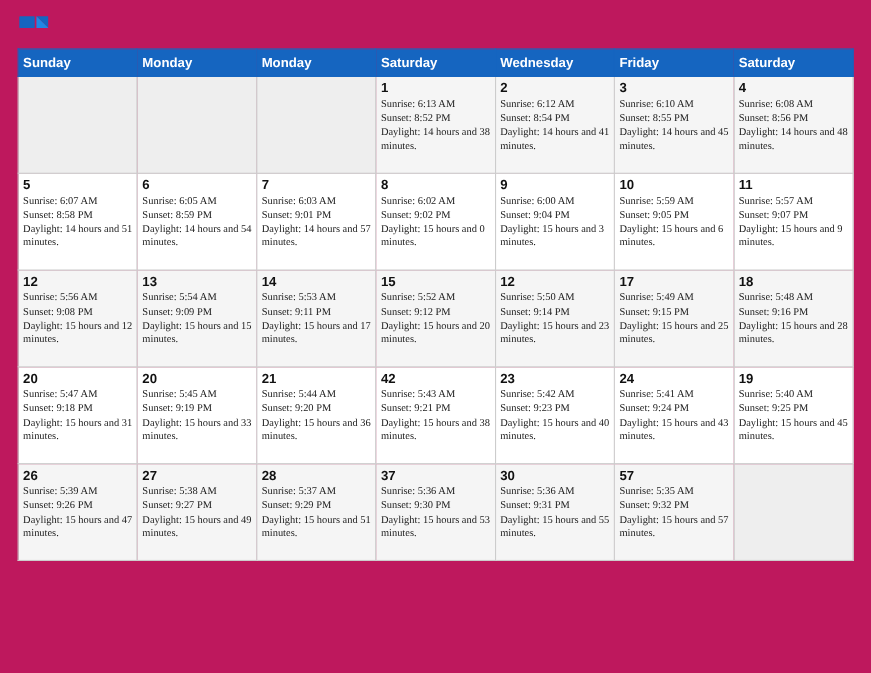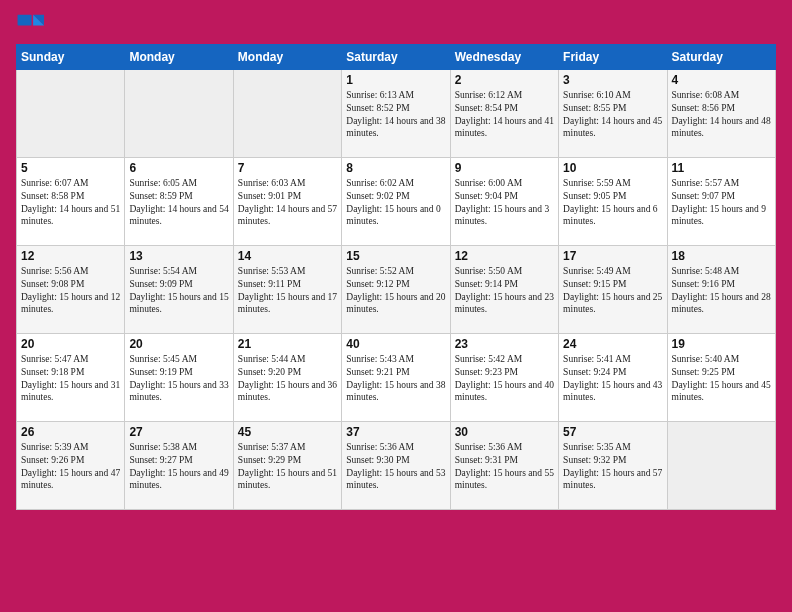--- a/index.html
+++ b/index.html
@@ -221,21 +221,21 @@
           </td>
           <td>
             <div class="day-number">20</div>
             <div class="day-detail">Sunrise: 5:45 AM<br>Sunset: 9:19 PM<br>Daylight: 15 hours and 33 minutes.</div>
           </td>
           <td>
             <div class="day-number">21</div>
             <div class="day-detail">Sunrise: 5:44 AM<br>Sunset: 9:20 PM<br>Daylight: 15 hours and 36 minutes.</div>
           </td>
           <td>
-            <div class="day-number">40</div>
+            <div class="day-number">42</div>
             <div class="day-detail">Sunrise: 5:43 AM<br>Sunset: 9:21 PM<br>Daylight: 15 hours and 38 minutes.</div>
           </td>
           <td>
             <div class="day-number">23</div>
             <div class="day-detail">Sunrise: 5:42 AM<br>Sunset: 9:23 PM<br>Daylight: 15 hours and 40 minutes.</div>
           </td>
           <td>
             <div class="day-number">24</div>
             <div class="day-detail">Sunrise: 5:41 AM<br>Sunset: 9:24 PM<br>Daylight: 15 hours and 43 minutes.</div>
           </td>
@@ -247,21 +247,21 @@
         <tr>
           <td>
             <div class="day-number">26</div>
             <div class="day-detail">Sunrise: 5:39 AM<br>Sunset: 9:26 PM<br>Daylight: 15 hours and 47 minutes.</div>
           </td>
           <td>
             <div class="day-number">27</div>
             <div class="day-detail">Sunrise: 5:38 AM<br>Sunset: 9:27 PM<br>Daylight: 15 hours and 49 minutes.</div>
           </td>
           <td>
-            <div class="day-number">45</div>
+            <div class="day-number">28</div>
             <div class="day-detail">Sunrise: 5:37 AM<br>Sunset: 9:29 PM<br>Daylight: 15 hours and 51 minutes.</div>
           </td>
           <td>
             <div class="day-number">37</div>
             <div class="day-detail">Sunrise: 5:36 AM<br>Sunset: 9:30 PM<br>Daylight: 15 hours and 53 minutes.</div>
           </td>
           <td>
             <div class="day-number">30</div>
             <div class="day-detail">Sunrise: 5:36 AM<br>Sunset: 9:31 PM<br>Daylight: 15 hours and 55 minutes.</div>
           </td>

